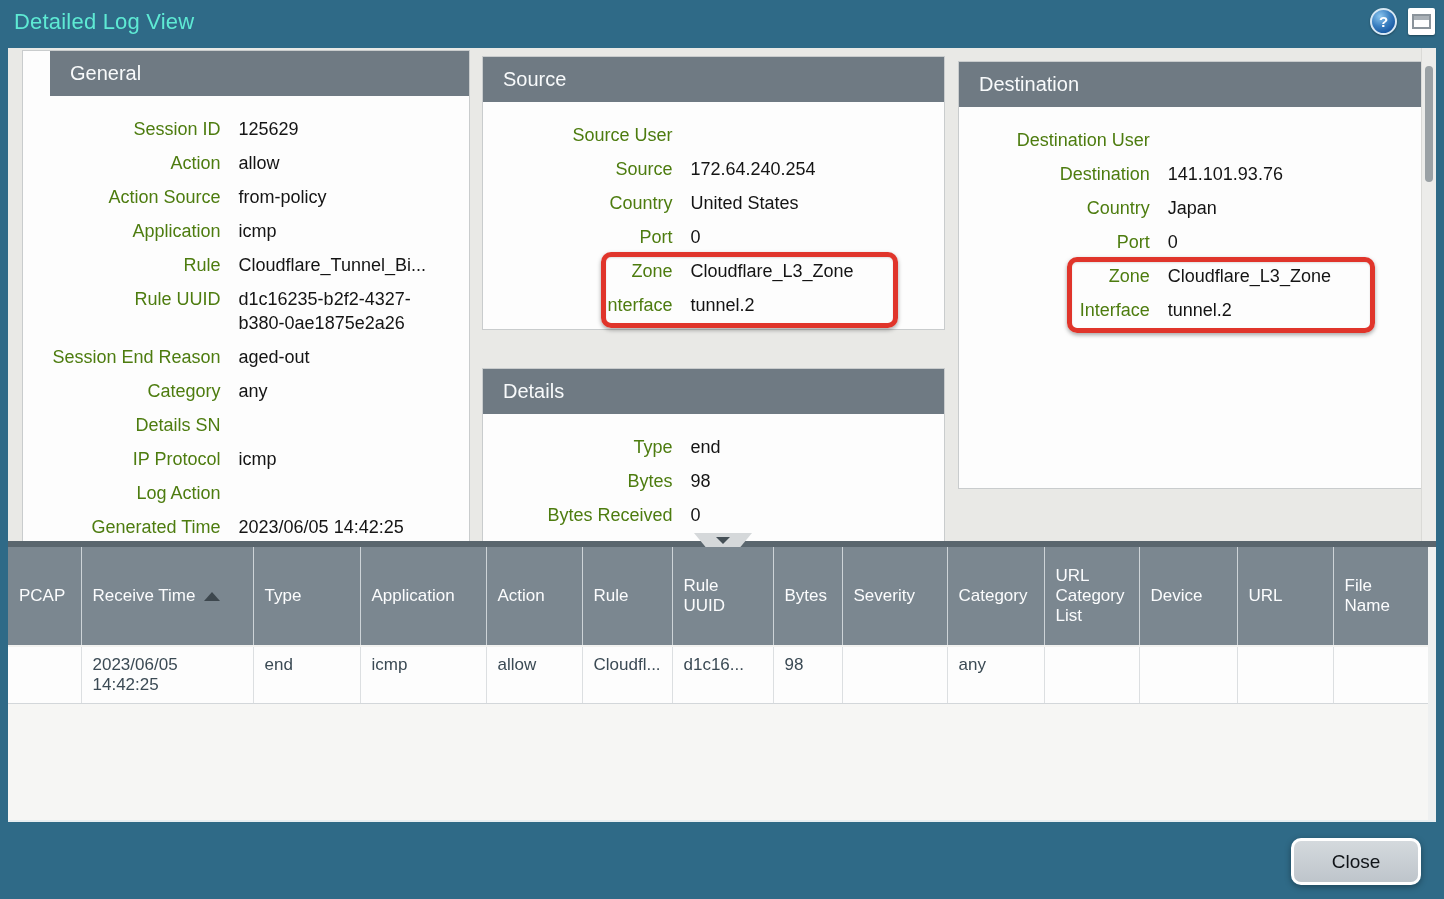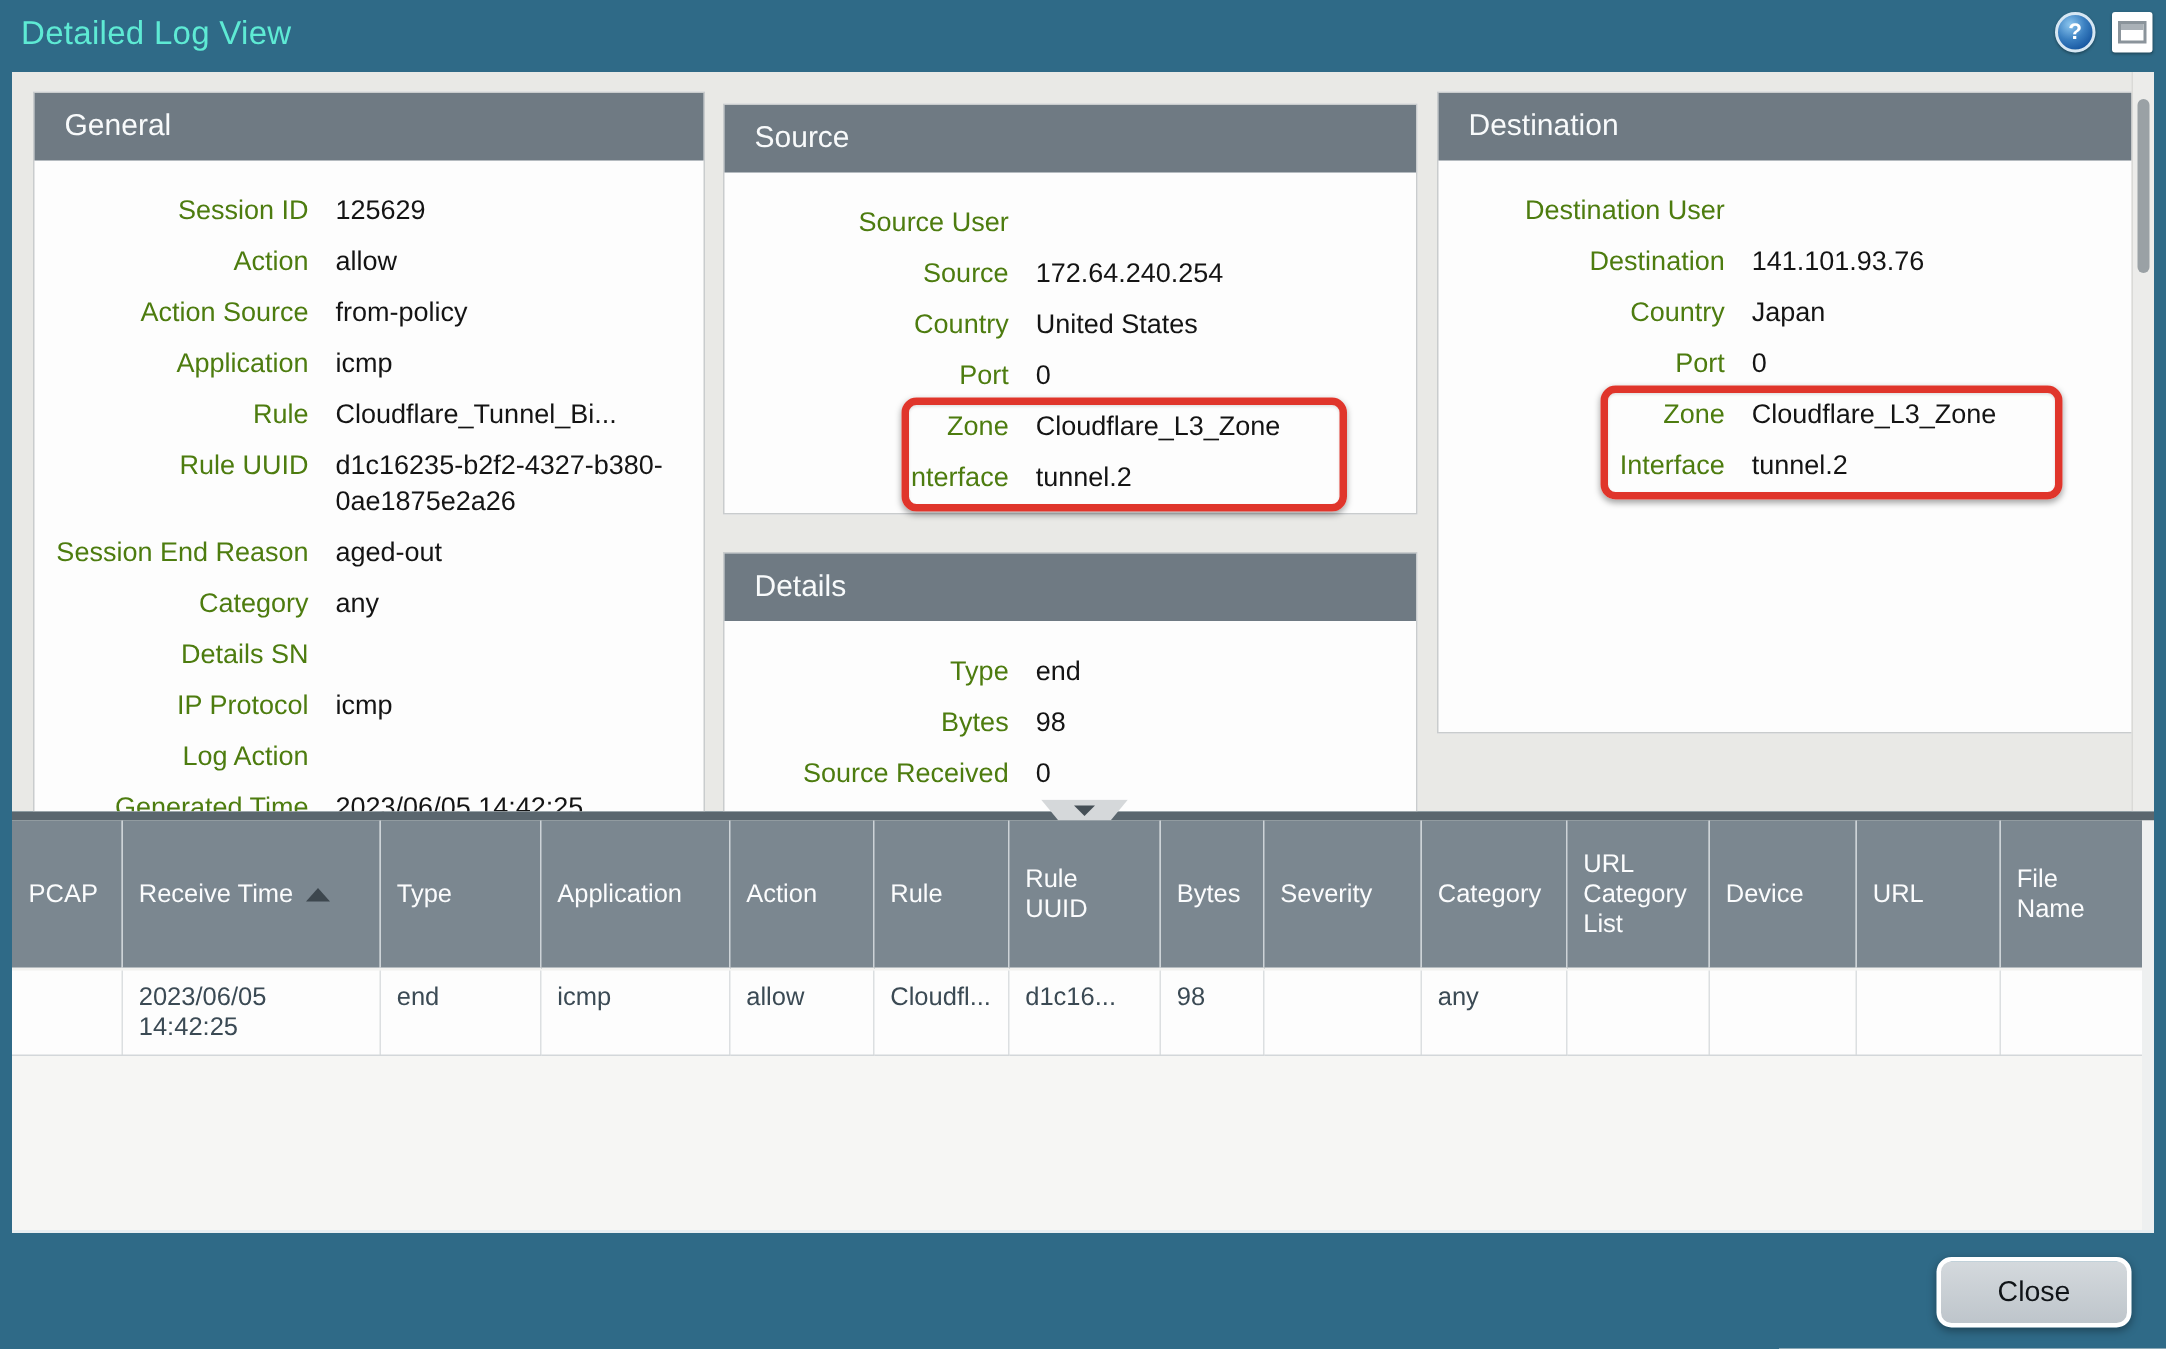--- a/index.html
+++ b/index.html
@@ -49,22 +49,22 @@
   .panel-body { padding:16px 0 10px 0; }
   .frow { display:flex; padding:5px 0; min-height:34px; }
   .flabel {
     flex:0 0 45%; text-align:right; padding-right:18px;
     font-size:18px; line-height:24px; color:#4d7c0f;
   }
   .fvalue {
     flex:1; font-size:18px; line-height:24px; color:#141414;
     padding-right:14px; word-break:break-word;
   }
-  .panel-general     { left:14px;  top:13px; width:448px; height:560px; }
-  .panel-source      { left:474px; top:21px; width:463px; height:274px; }
+  .panel-general     { left:14px;  top:2px; width:448px; height:560px;padding-left:27px; }
+  .panel-source      { left:474px; top:8px; width:463px; height:274px; }
   .panel-details     { left:474px; top:320px; width:463px; height:260px; }
   .panel-destination { left:950px; top:13px; width:466px; height:428px; }
 
   .red-box {
     position:absolute; border:5px solid #e0352b; border-radius:10px;
     box-shadow:0 2px 4px rgba(0,0,0,.35), inset 0 1px 2px rgba(0,0,0,.12);
     pointer-events:none;
   }
   .panel-source .red-box      { left:118px; width:297px; top:195px; height:76px; }
   .panel-destination .red-box { left:108px; width:308px; top:195px; height:76px; }
@@ -239,21 +239,21 @@
     <div class="panel-body">
       <div class="frow">
           <div class="flabel">Type</div>
           <div class="fvalue">end</div>
         </div>
       <div class="frow">
           <div class="flabel">Bytes</div>
           <div class="fvalue">98</div>
         </div>
       <div class="frow">
-          <div class="flabel">Source Received</div>
+          <div class="flabel">Bytes Received</div>
           <div class="fvalue">0</div>
         </div>
     </div>
   </div>
 
   <div class="panel panel-destination">
     <div class="panel-header">Destination</div>
     <div class="panel-body">
       <div class="frow">
           <div class="flabel">Destination User</div>

